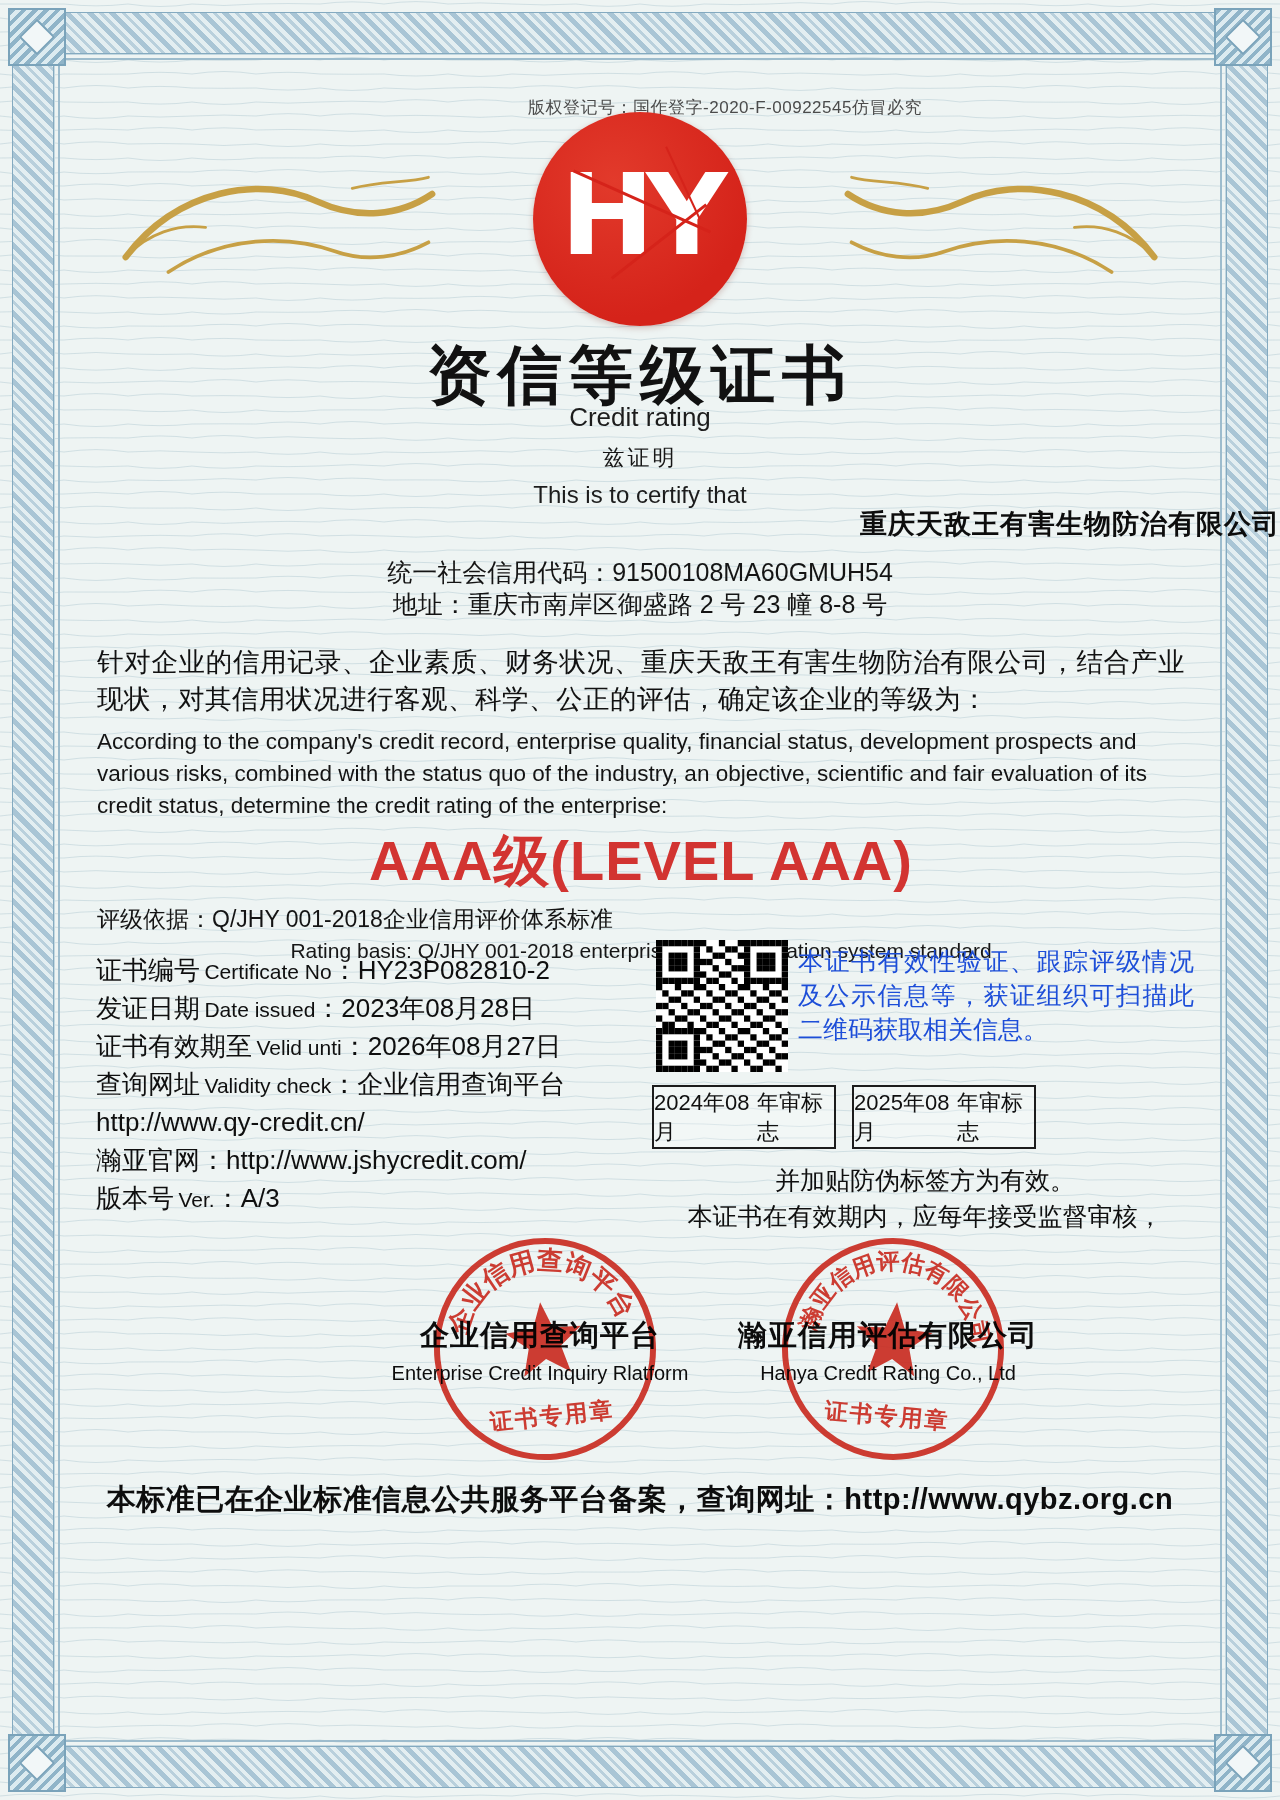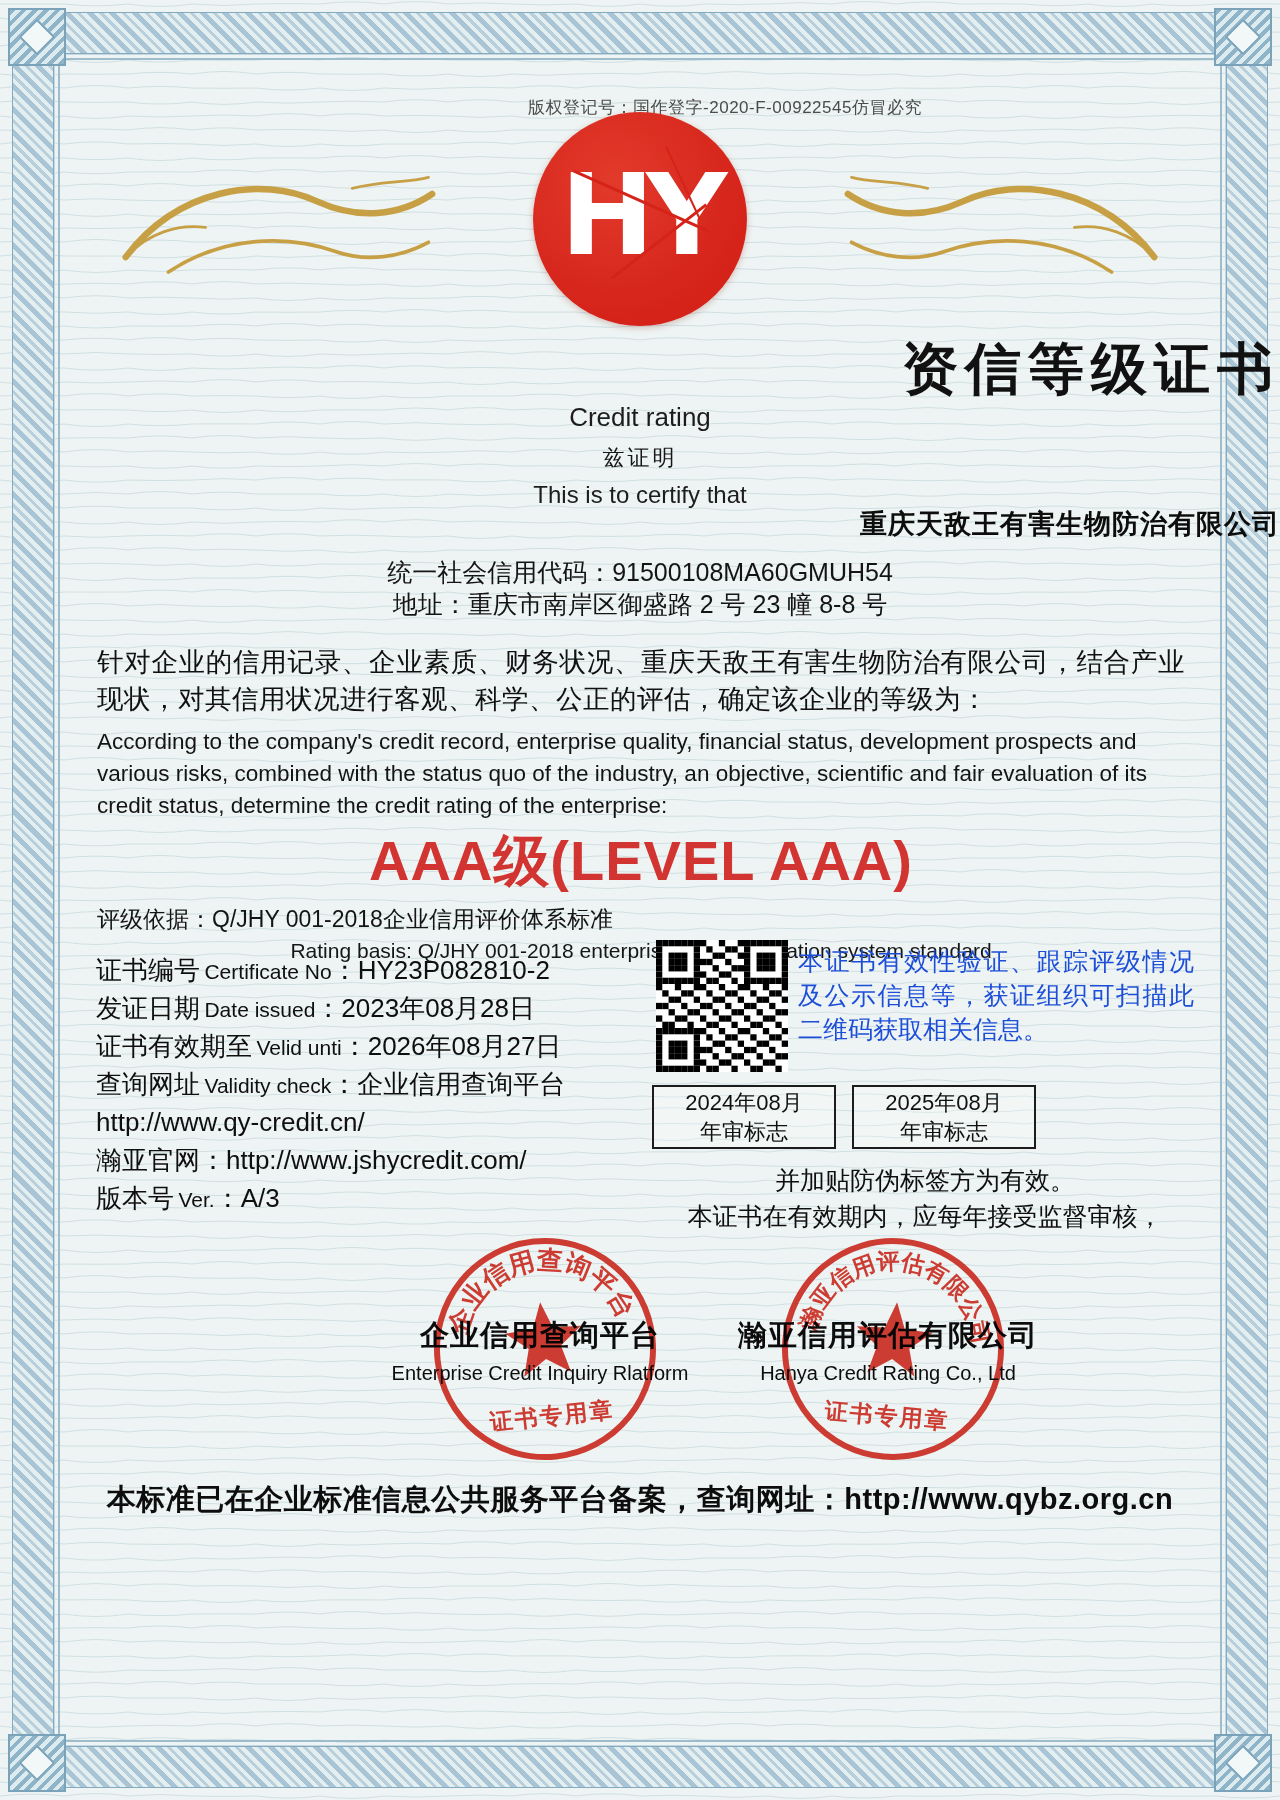--- a/index.html
+++ b/index.html
@@ -48,22 +48,22 @@
   .logo .crack { position:absolute; background:#d5231a; }
   .crack.c1 { width:150px; height:3px; transform:rotate(24deg); top:88px; left:34px; }
   .crack.c2 { width:120px; height:3px; transform:rotate(-38deg); top:128px; left:66px; }
   .crack.c3 { width:80px; height:2px; transform:rotate(65deg); top:70px; left:110px; }
 
   .flourish { position:absolute; top:168px; width:320px; height:130px; }
   .flourish svg path { fill:none; stroke:#c7a045; stroke-linecap:round; }
   .flourish.left { left:118px; }
   .flourish.right { right:118px; transform:scaleX(-1); }
 
-  .title-zh { position:absolute; top:332px; width:100%; text-align:right;
-    font-size:56px; font-weight:600; color:#111; letter-spacing:7px; }
+  .title-zh { position:absolute; top:332px; width:100%; text-align:center;
+    font-size:64px; font-weight:600; color:#111; letter-spacing:7px; }
   .title-en { position:absolute; top:402px; width:100%; text-align:center;
     font-size:26px; color:#1c1c1c; }
   .certify-zh { position:absolute; top:443px; width:100%; text-align:center;
     font-size:22px; color:#161616; letter-spacing:3px; }
   .certify-en { position:absolute; top:481px; width:100%; text-align:center;
     font-size:24px; color:#1c1c1c; }
 
   .company-name { position:absolute; top:506px; width:100%; text-align:right;
     font-size:27px; font-weight:800; color:#0d0d0d; letter-spacing:1px; }
   .company-code, .company-addr { position:absolute; width:100%; text-align:center;
@@ -84,21 +84,21 @@
   .d-en { font-size:21px; }
   .d-val { font-size:26px; }
 
   .qr-box { position:absolute; top:940px; left:656px; width:132px; height:132px; }
   .qr-note { position:absolute; top:944px; left:798px; width:396px;
     font-size:25px; line-height:34px; color:#1d4ed8; text-align:justify; }
 
   .review-boxes { position:absolute; top:1085px; left:652px; width:548px;
     display:flex; gap:16px; }
   .review-box { width:184px; height:64px; border:2px solid #1c1c1c;
-    display:flex; flex-direction:column; align-items:center; justify-content:center;
+    display:flex; flex-direction:row; align-items:center; justify-content:center;
     font-size:22px; color:#101010; line-height:29px; background:rgba(255,255,255,.25); }
   .review-note { position:absolute; top:1162px; left:640px; width:570px;
     text-align:center; font-size:25px; line-height:36px; color:#0f0f0f; }
 
   .seal-caption { position:absolute; width:420px; text-align:center; color:#0c0c0c; }
   .seal-caption .zh { font-size:29px; font-weight:800; letter-spacing:1px; }
   .seal-caption .en { font-size:20px; font-weight:400; margin-top:6px; }
   .seal-caption.left-cap { left:330px; top:1316px; }
   .seal-caption.right-cap { left:678px; top:1316px; }
 

